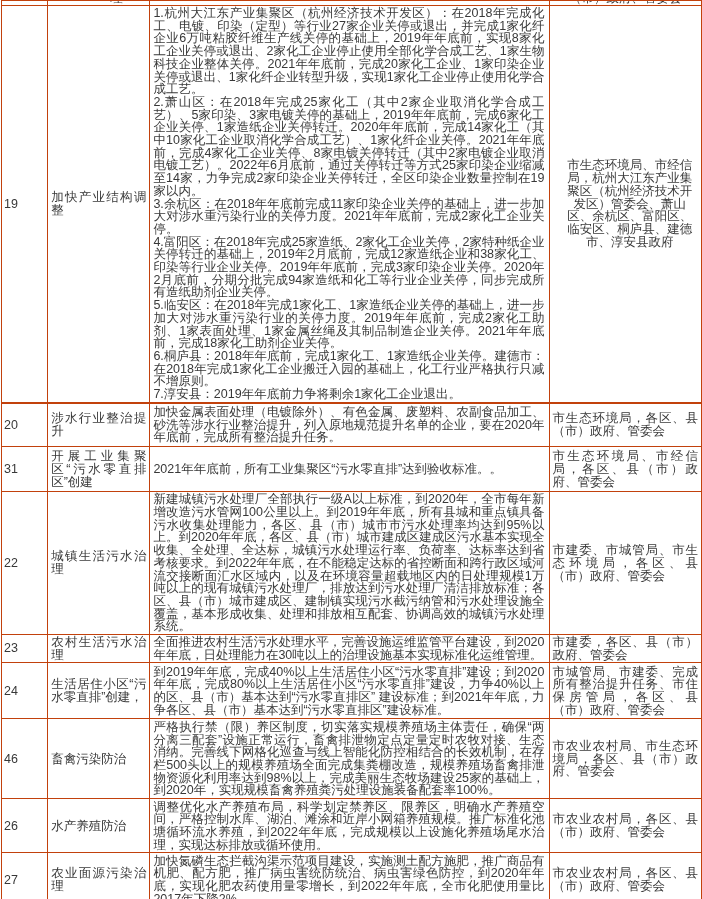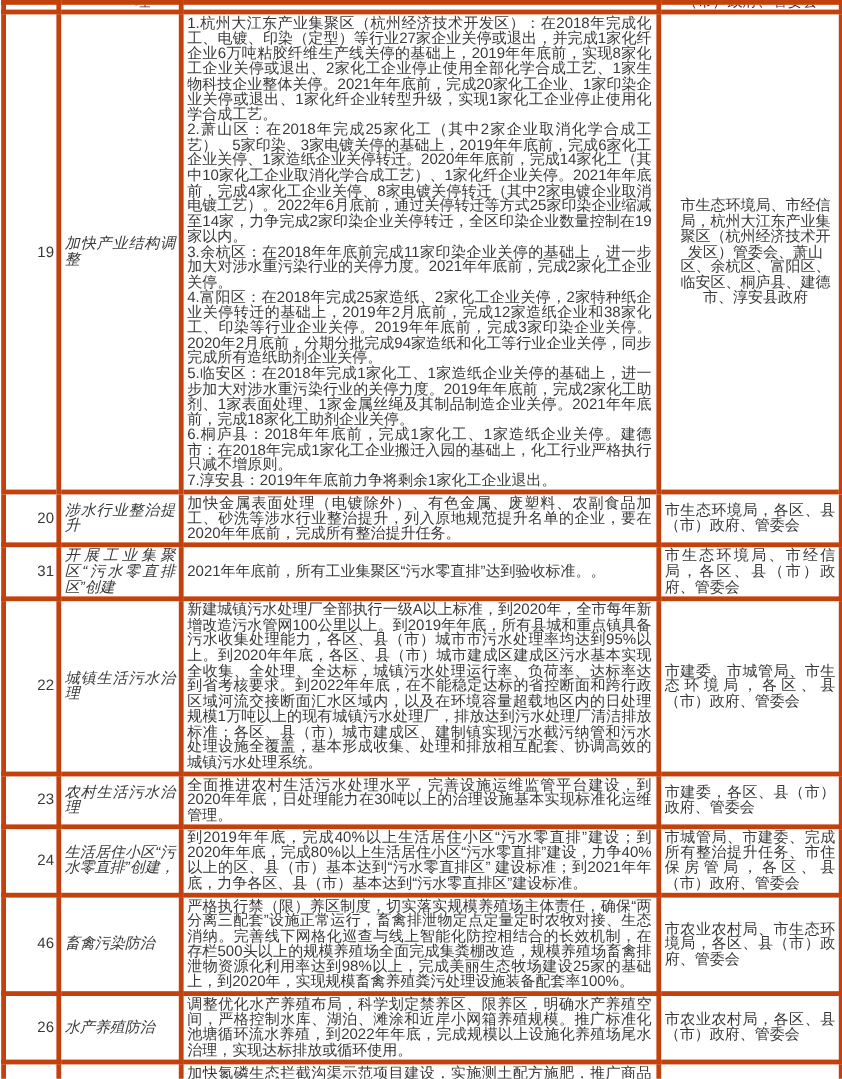--- a/index.html
+++ b/index.html
@@ -4,33 +4,33 @@
 <style>
   html,body{margin:0;padding:0;}
   body{
     width:702px;height:899px;overflow:hidden;background:#ffffff;
     font-family:"Liberation Sans",sans-serif;color:#383838;
   }
   table{
     border-collapse:collapse;table-layout:fixed;width:701px;margin-left:1px;
   }
   td{
-    border:4px solid #c2410c;
+    border:1px solid #c2410c;
     vertical-align:middle;
     font-size:12.5px;line-height:12.7px;
     padding:1px 2px;
     overflow:hidden;
     word-break:normal;overflow-wrap:break-word;margin-top:46px;
   }
   col.c-num{width:46px}
   col.c-task{width:102px}
   col.c-detail{width:398px}
   col.c-resp{width:152px}
-  td.num{text-align:right;}
-  td.task{text-align:justify;text-justify:inter-character;padding:1px 3px;font-style:italic;}
+  td.num{text-align:left;}
+  td.task{text-align:justify;text-justify:inter-character;padding:1px 3px;}
   td.detail{
     text-align:justify;text-justify:inter-character;text-align-last:left;
     white-space:pre-line;padding:1px 4px 1px 3px;
   }
   td.resp{text-align:justify;text-justify:inter-character;padding:1px 3px;}
   td.resp.center{text-align:center;text-align-last:center;padding-left:12px;}
   tr.row19 td{border-bottom-width:2px;}
   
   td.clip{padding:0;vertical-align:top;}
   .clipbox{position:relative;overflow:hidden;}

